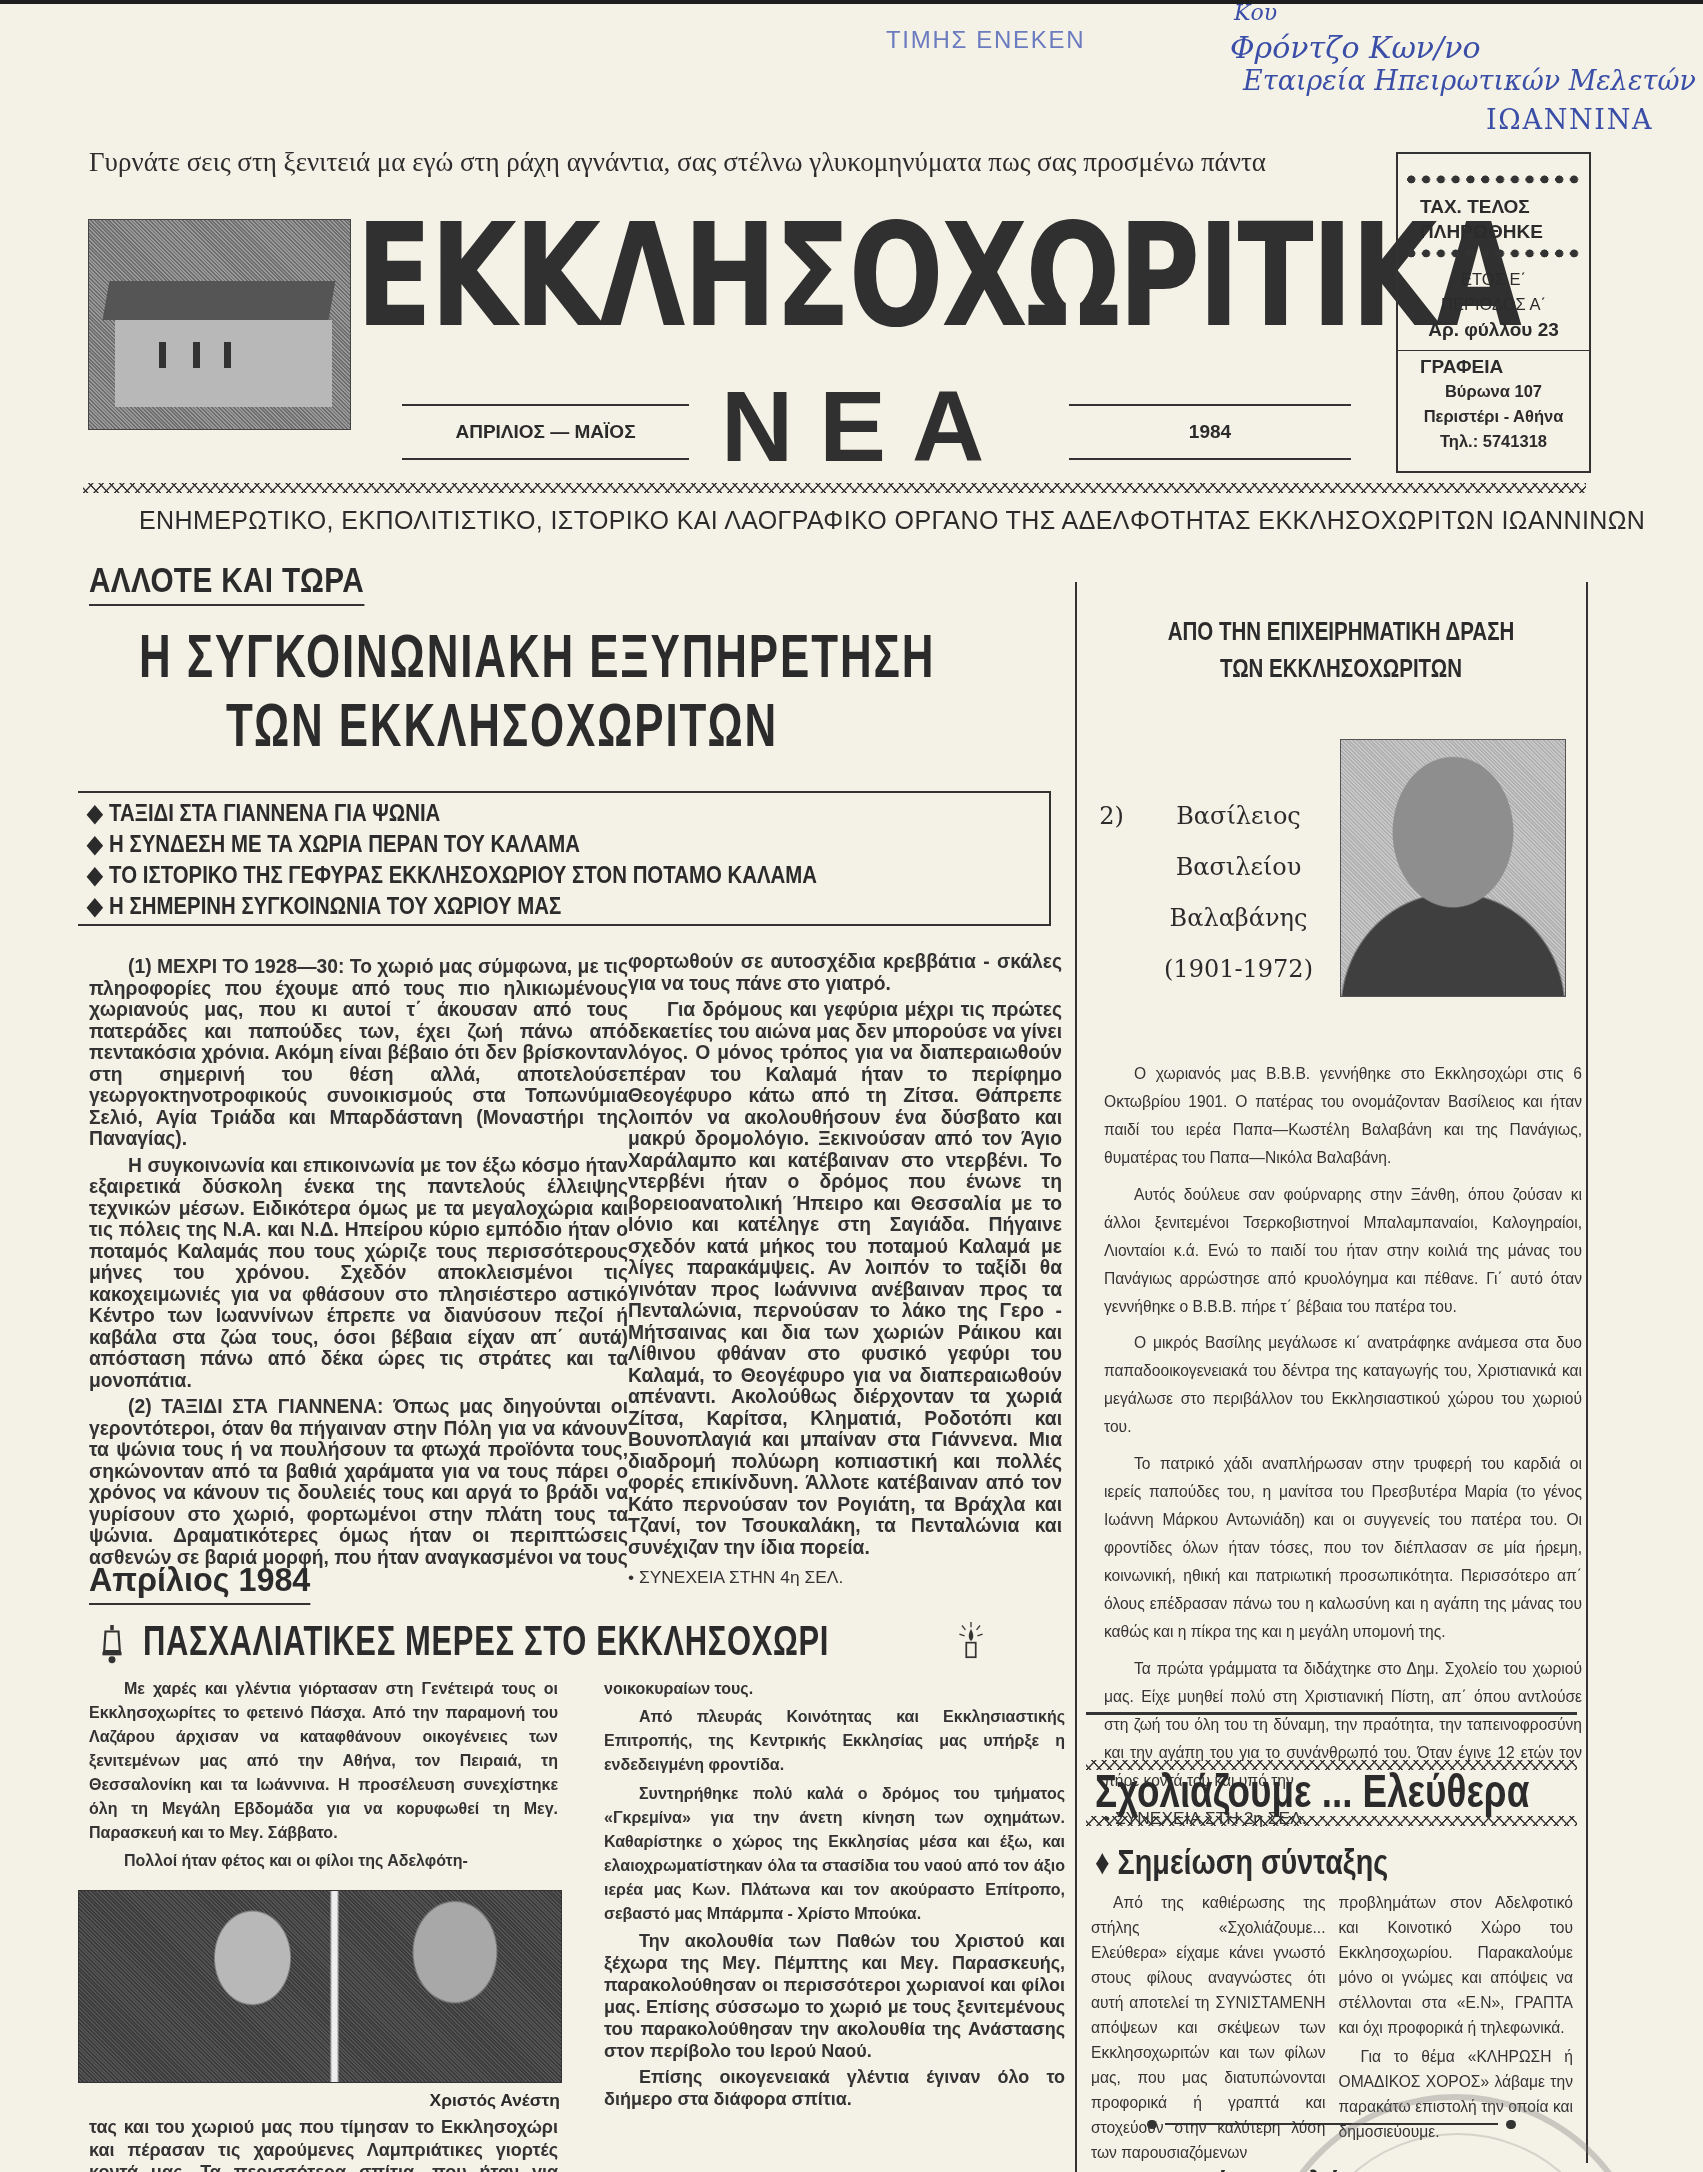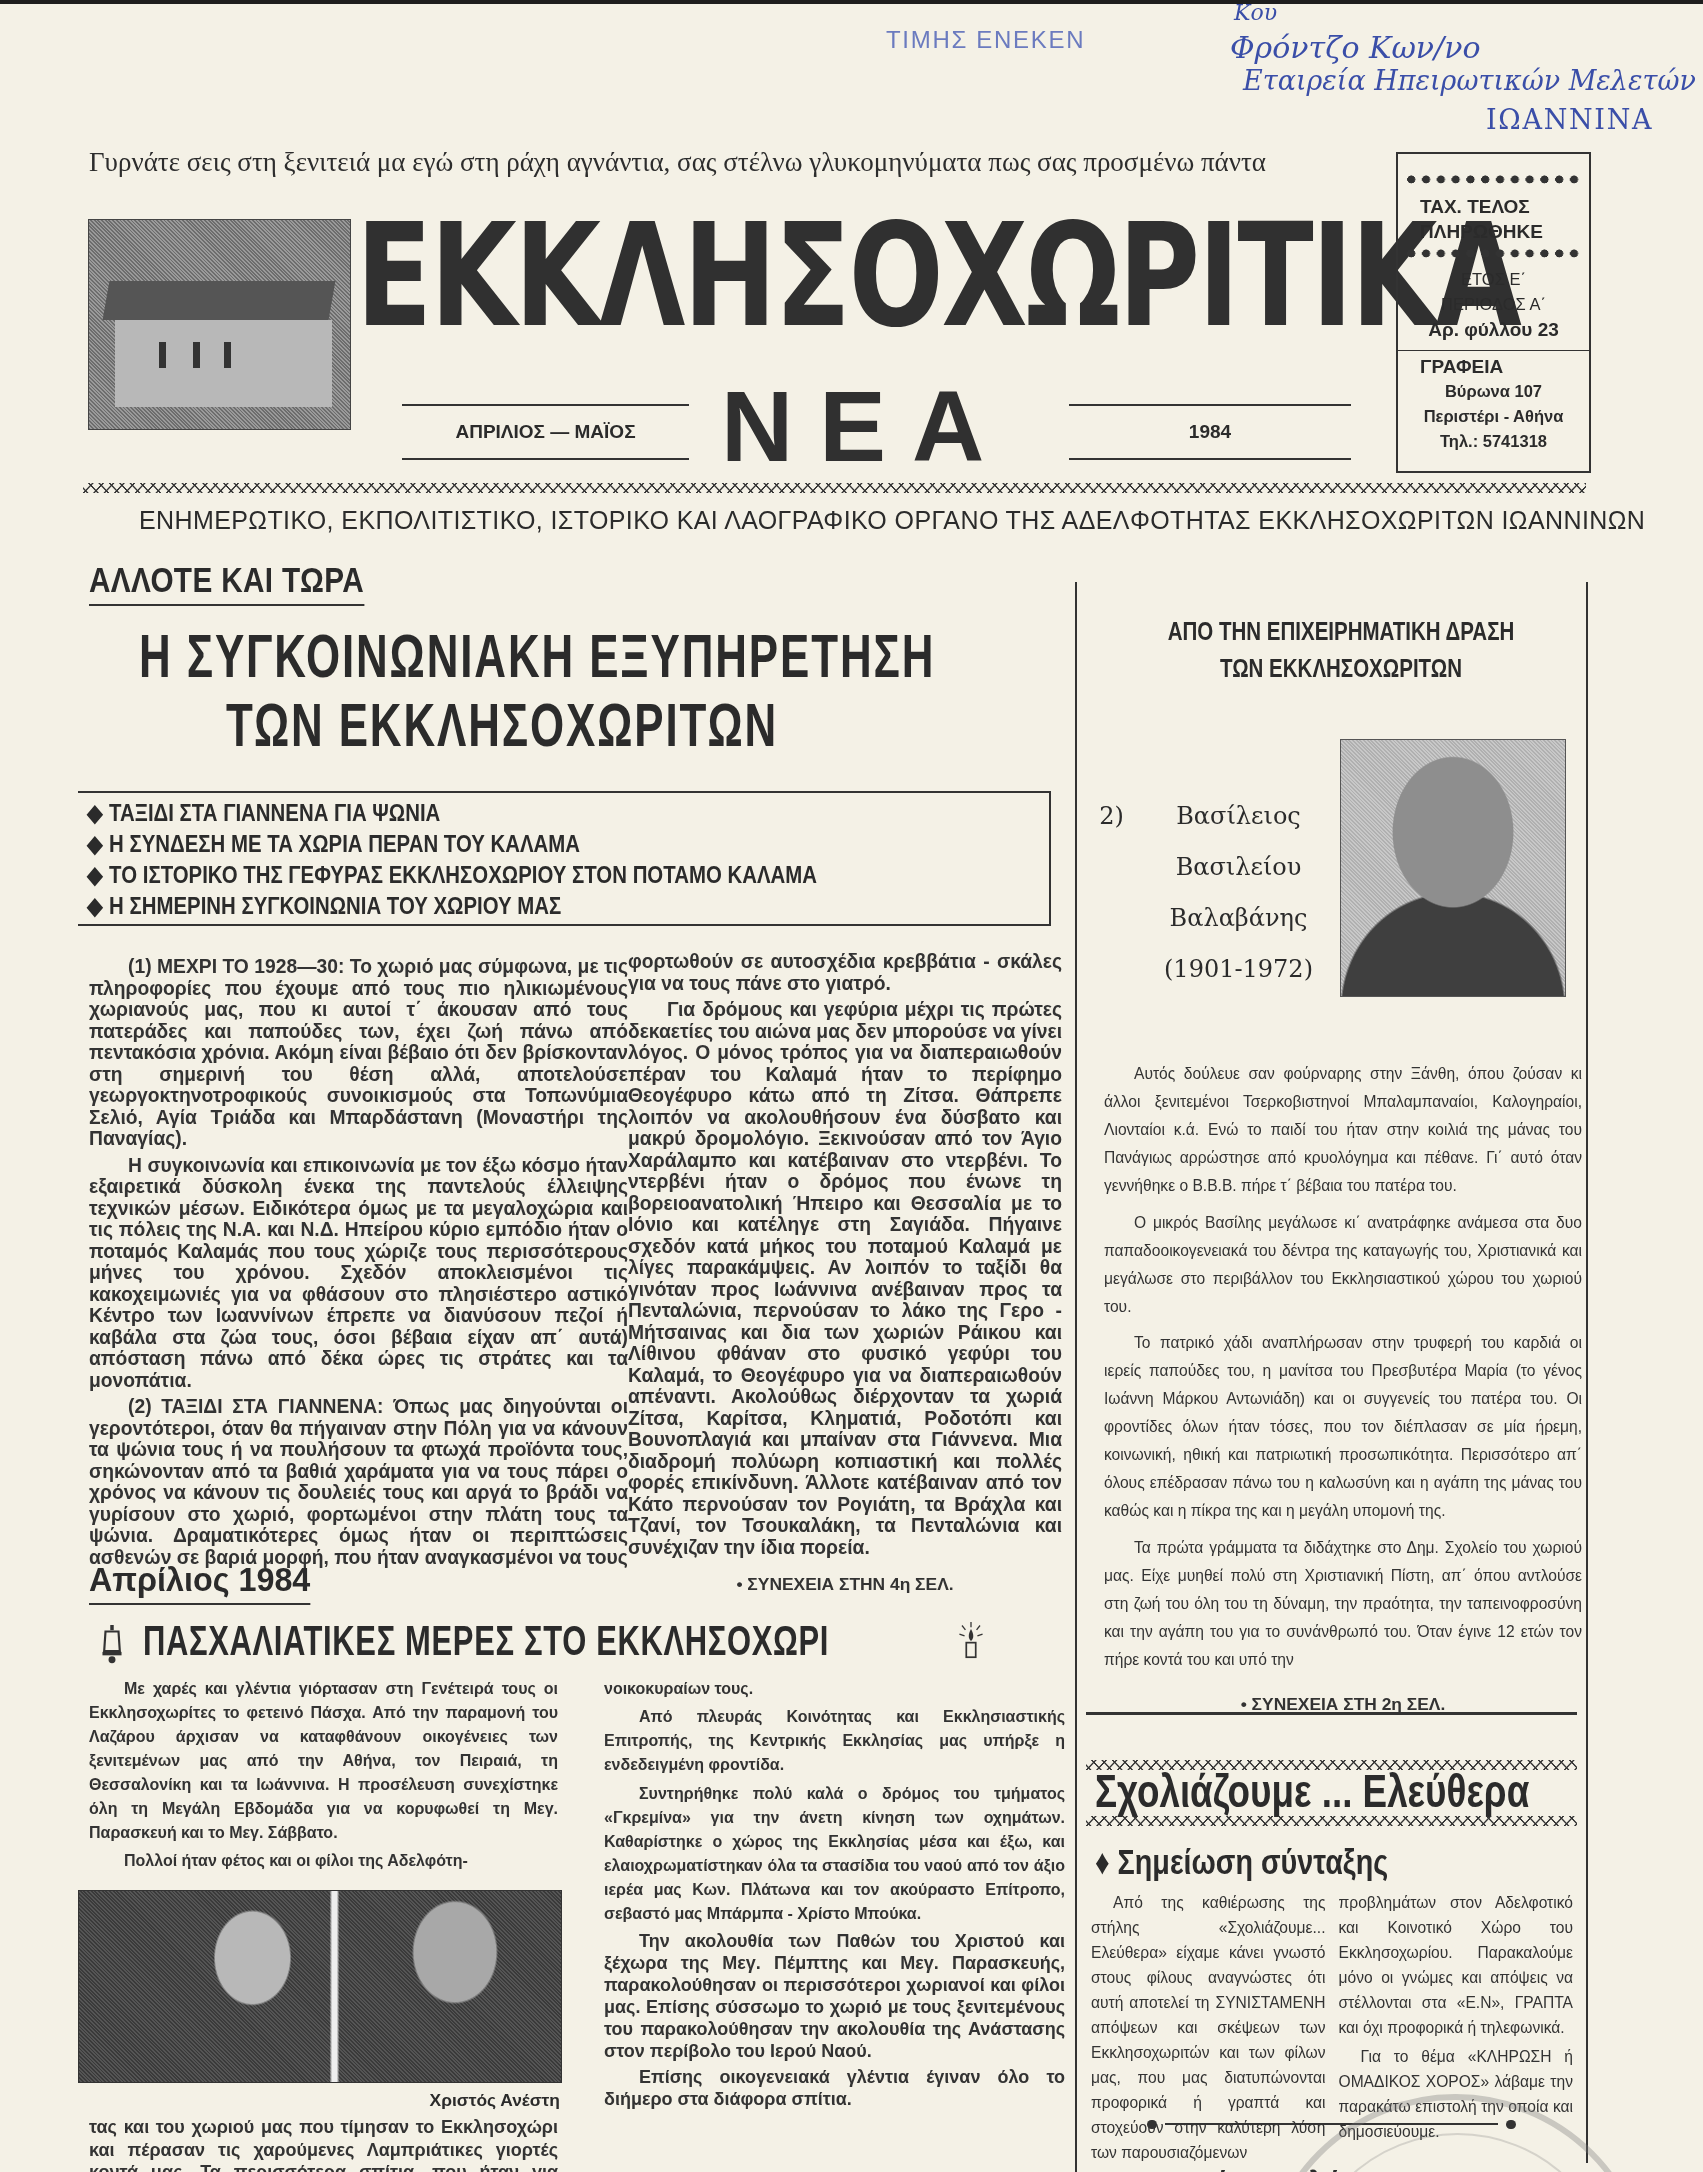--- a/index.html
+++ b/index.html
@@ -46,21 +46,21 @@
               transform: scaleX(0.72); transform-origin: left top; white-space: nowrap; line-height: 1; }
   .hl1 { top: 626px; left: 139px; }
   .hl2 { top: 695px; left: 226px; }
   .bullets { left: 78px; top: 791px; width: 973px; height: 135px; border: 2.2px solid #333; border-left: none; padding: 4.3px 0 0 8.7px; box-sizing: border-box; }
   .bullets .b { font-weight: bold; font-size: 24px; line-height: 31px; white-space: nowrap; transform: scaleX(0.85); transform-origin: left; }
   .bullets .b span.d { display: inline-block; width: 26px; }
   .col { font-weight: bold; font-size: 19.3px; line-height: 21.5px; text-align: justify; color: #333; }
   .col p { margin: 0 0 5.2px; text-indent: 39px; }
   .col1 { left: 89px; top: 956px; width: 539px; }
   .col2 { left: 628px; top: 951px; width: 434px; }
-  .cont { text-align: center; font-weight: bold; font-size: 17.4px; margin-top: 16px; }
+  .cont { text-align: left; font-weight: normal; font-size: 17.4px; margin-top: 9px; }
   .vrule { width: 2.2px; background: #333; }
   .vr-main { left: 1075px; top: 582px; height: 1855px; }
   .vr-right { left: 1586px; top: 582px; height: 1581px; }
   .rbox-title { left: 1104px; top: 613px; width: 474px; text-align: center; font-weight: bold; font-size: 25px; line-height: 37px; transform: scaleX(0.82); }
   .bio-name { left: 1095px; top: 791px; width: 239px; font-family: "DejaVu Serif", serif; font-size: 24px; line-height: 51px; }
   .bio-name .num { position:absolute; left: 4.3px; top: 0; }
   .bio-name div { text-align: center; padding-left: 48px; }
   .portrait { left: 1340px; top: 739px; width: 224px; height: 256px; background:
       radial-gradient(ellipse 61px 76px at 50% 36%, #8e8e8e 0 98%, transparent 100%),
       radial-gradient(ellipse 113px 117px at 50% 105%, #3f3f3f 0 98%, transparent 100%),
@@ -173,20 +173,21 @@
 </div>
 <div class="abs bio-name">
   <span class="num">2)</span>
   <div>Βασίλειος</div>
   <div>Βασιλείου</div>
   <div>Βαλαβάνης</div>
   <div>(1901-1972)</div>
 </div>
 <div class="abs portrait"></div>
 <div class="abs bio">
+  <p>Ο χωριανός μας Β.Β.Β. γεννήθηκε στο Εκκλησοχώρι στις 6 Οκτωβρίου 1901. Ο πατέρας του ονομάζονταν Βασίλειος και ήταν παιδί του ιερέα Παπα—Κωστέλη Βαλαβάνη και της Πανάγιως, θυματέρας του Παπα—Νικόλα Βαλαβάνη.</p>
   <p>Αυτός δούλευε σαν φούρναρης στην Ξάνθη, όπου ζούσαν κι άλλοι ξενιτεμένοι Τσερκοβιστηνοί Μπαλαμπαναίοι, Καλογηραίοι, Λιονταίοι κ.ά. Ενώ το παιδί του ήταν στην κοιλιά της μάνας του Πανάγιως αρρώστησε από κρυολόγημα και πέθανε. Γι΄ αυτό όταν γεννήθηκε ο Β.Β.Β. πήρε τ΄ βέβαια του πατέρα του.</p>
   <p>Ο μικρός Βασίλης μεγάλωσε κι΄ ανατράφηκε ανάμεσα στα δυο παπαδοοικογενειακά του δέντρα της καταγωγής του, Χριστιανικά και μεγάλωσε στο περιβάλλον του Εκκλησιαστικού χώρου του χωριού του.</p>
   <p>Το πατρικό χάδι αναπλήρωσαν στην τρυφερή του καρδιά οι ιερείς παπούδες του, η μανίτσα του Πρεσβυτέρα Μαρία (το γένος Ιωάννη Μάρκου Αντωνιάδη) και οι συγγενείς του πατέρα του. Οι φροντίδες όλων ήταν τόσες, που τον διέπλασαν σε μία ήρεμη, κοινωνική, ηθική και πατριωτική προσωπικότητα. Περισσότερο απ΄ όλους επέδρασαν πάνω του η καλωσύνη και η αγάπη της μάνας του καθώς και η πίκρα της και η μεγάλη υπομονή της.</p>
   <p>Τα πρώτα γράμματα τα διδάχτηκε στο Δημ. Σχολείο του χωριού μας. Είχε μυηθεί πολύ στη Χριστιανική Πίστη, απ΄ όπου αντλούσε στη ζωή του όλη του τη δύναμη, την πραότητα, την ταπεινοφροσύνη και την αγάπη του για το συνάνθρωπό του. Όταν έγινε 12 ετών τον πήρε κοντά του και υπό την</p>
   <div class="cont">• ΣΥΝΕΧΕΙΑ ΣΤΗ 2η ΣΕΛ.</div>
 </div>
 <div class="abs rule-h rr1"></div>
 
 <div class="abs wavy wavy2"></div>
 <div class="abs comm-title">Σχολιάζουμε ... Ελεύθερα</div>

